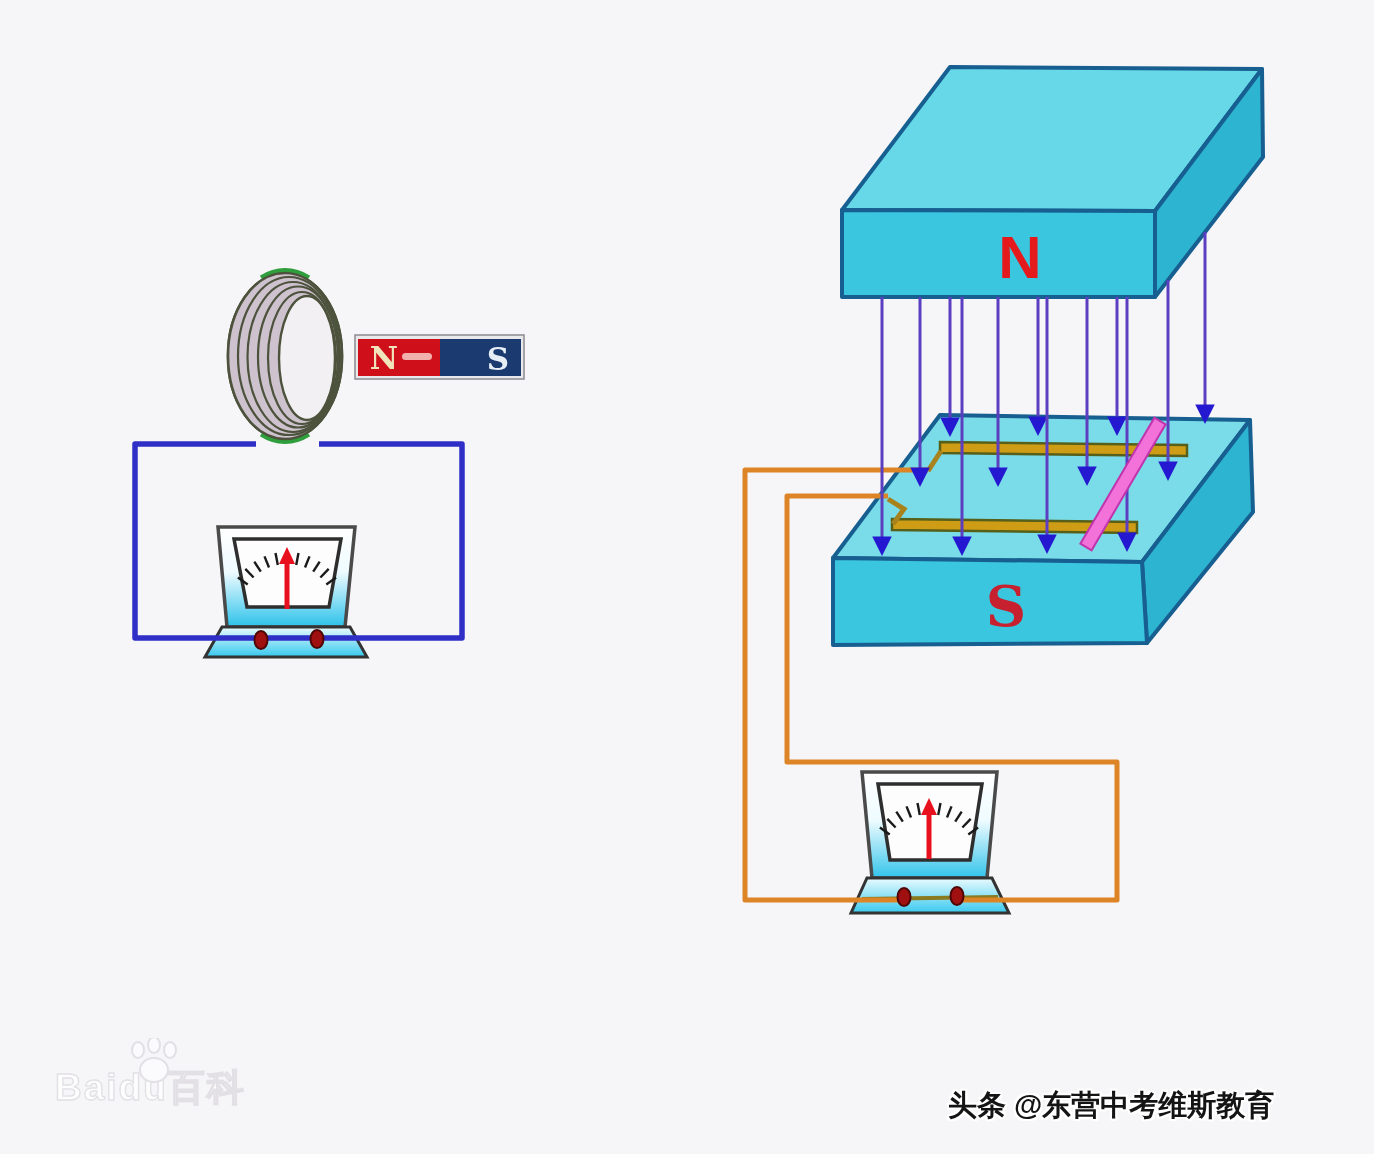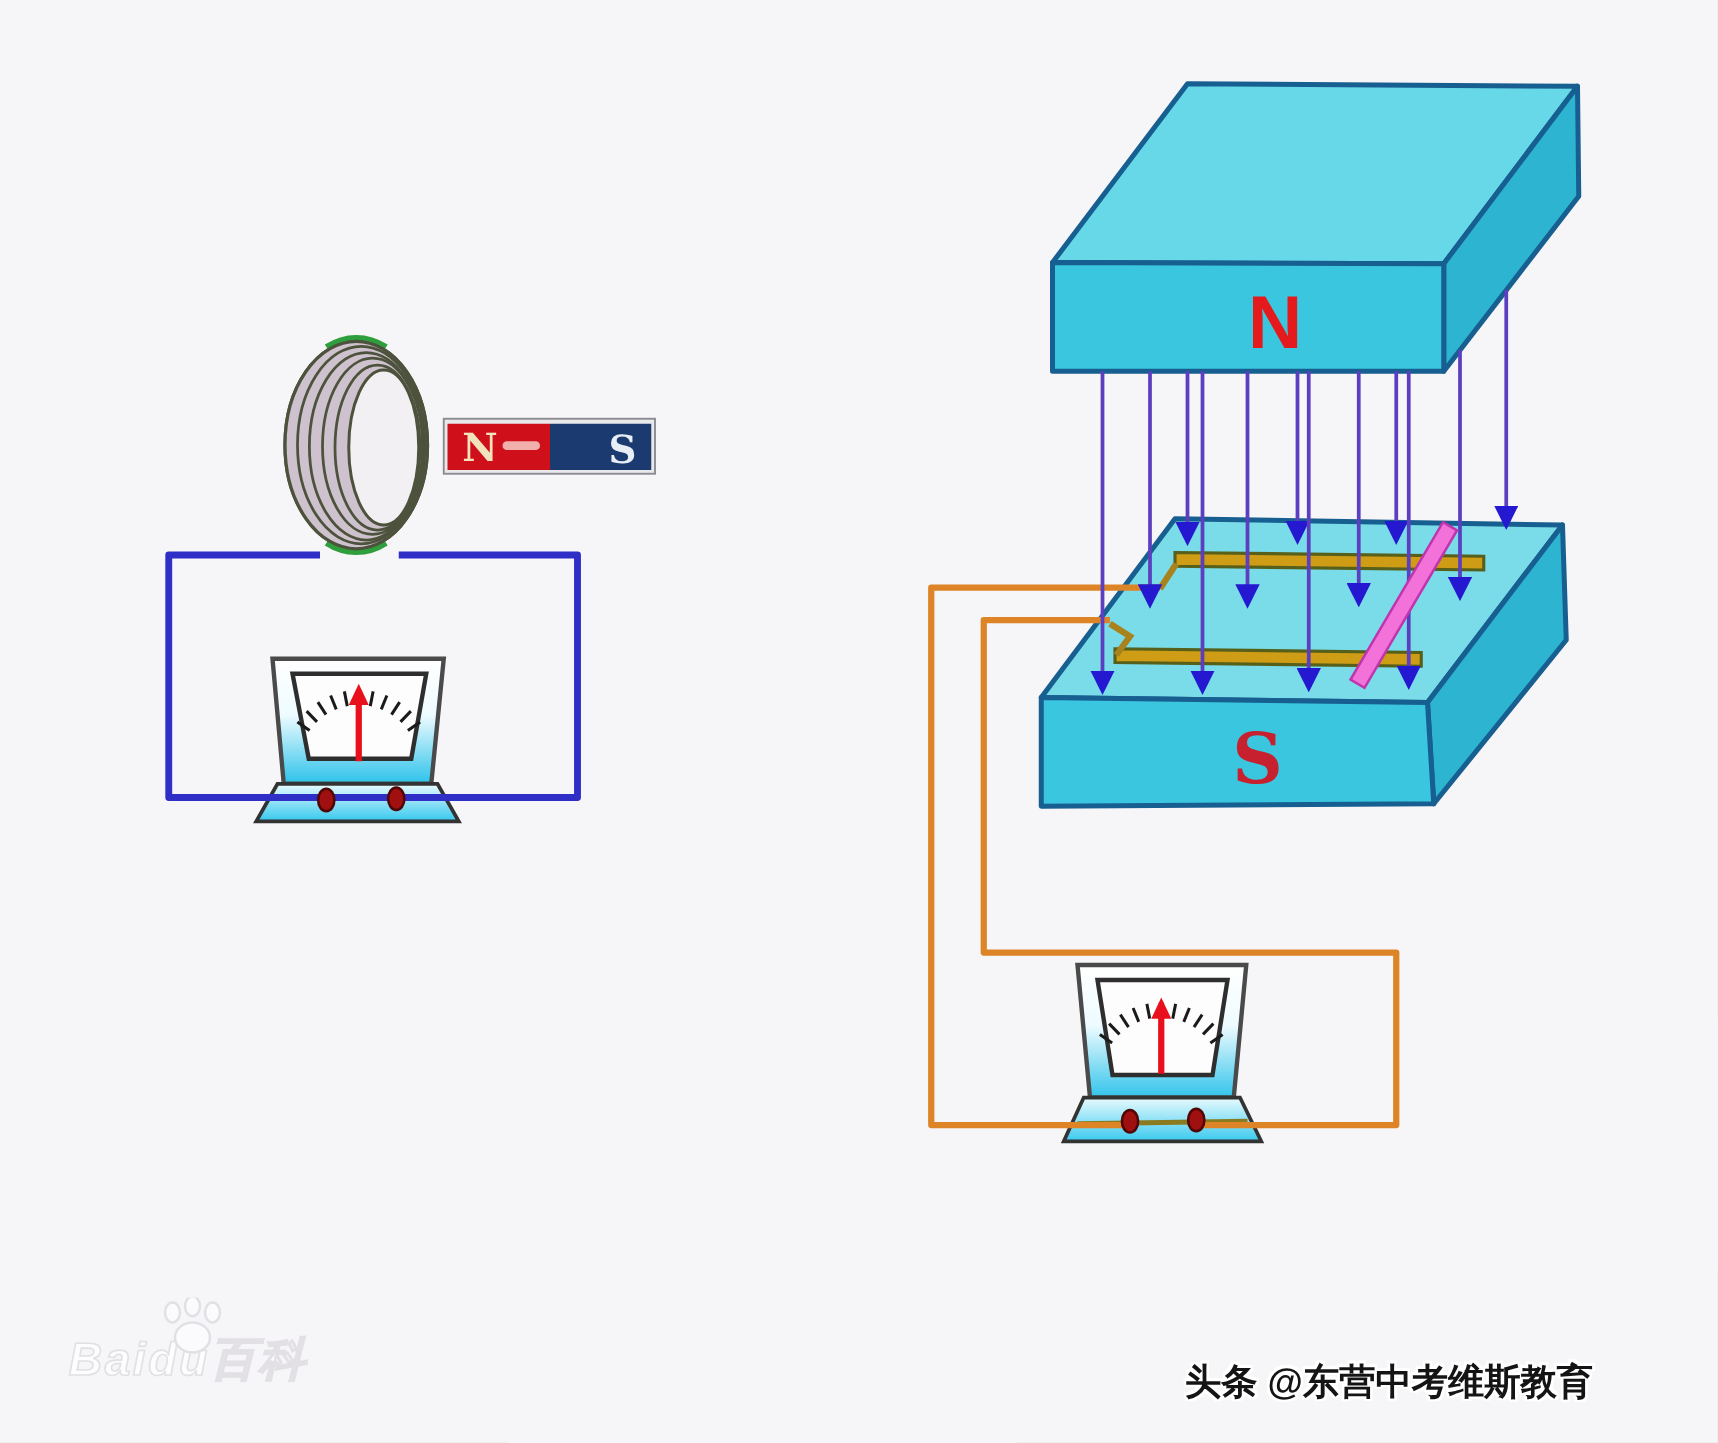--- a/index.html
+++ b/index.html
@@ -5,21 +5,21 @@
   html,body{margin:0;padding:0;background:#e9e8ea;}
   #stage{
     position:relative;width:1374px;height:1154px;overflow:hidden;
     background:#f6f5f7;font-family:"Liberation Sans",sans-serif;
   }
   #scene{position:absolute;left:0;top:0;}
   .wm-baidu{
     position:absolute;left:55px;top:1063px;display:flex;align-items:flex-end;
     font-family:"Liberation Sans",sans-serif;font-weight:bold;font-size:37px;letter-spacing:2px;
     color:rgba(255,255,255,0.9);-webkit-text-stroke:1.3px #e2e0e5;
-    text-shadow:0 0 1px #e8e6ea;user-select:none;font-style:italic;
+    text-shadow:0 0 1px #e8e6ea;user-select:none;
   }
   .wm-paw{position:absolute;left:124px;top:1038px;}
   .wm-credit{
     position:absolute;left:948px;top:1086px;
     font-family:"Liberation Sans",sans-serif;font-weight:bold;font-size:29px;color:#141414;
     text-shadow:2px 2px 0 #ffffff,-2px -2px 0 #ffffff,2px -2px 0 #ffffff,-2px 2px 0 #ffffff,
                 0 2px 0 #ffffff,0 -2px 0 #ffffff,2px 0 0 #ffffff,-2px 0 0 #ffffff;
     user-select:none;white-space:nowrap;
   }
   text{user-select:none;}

